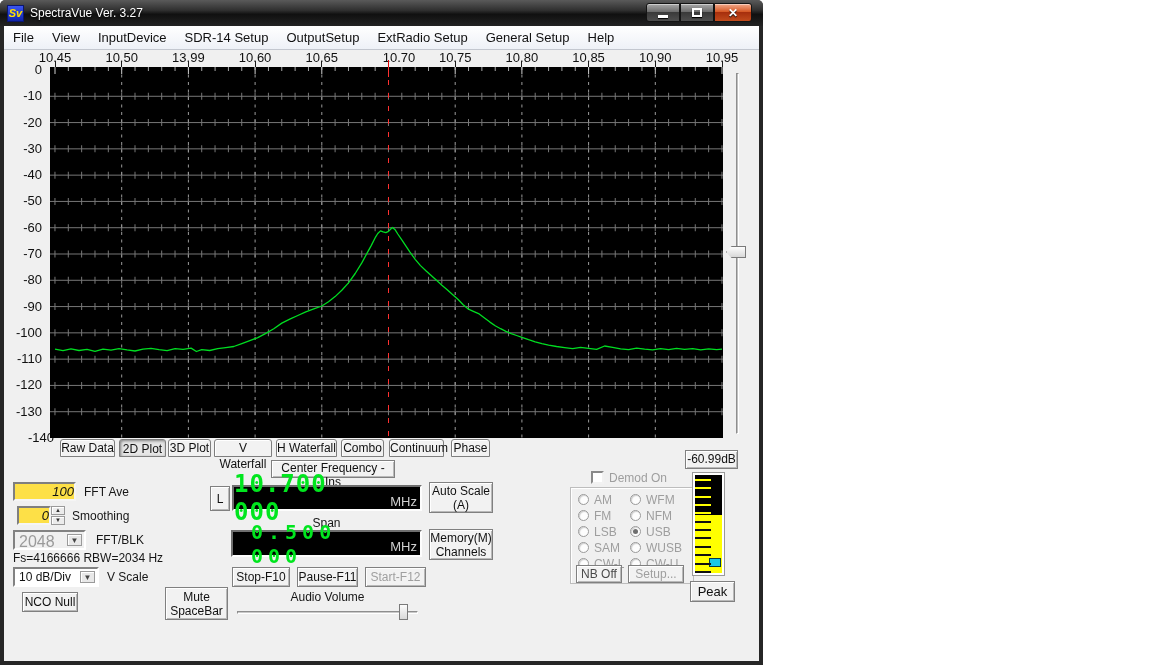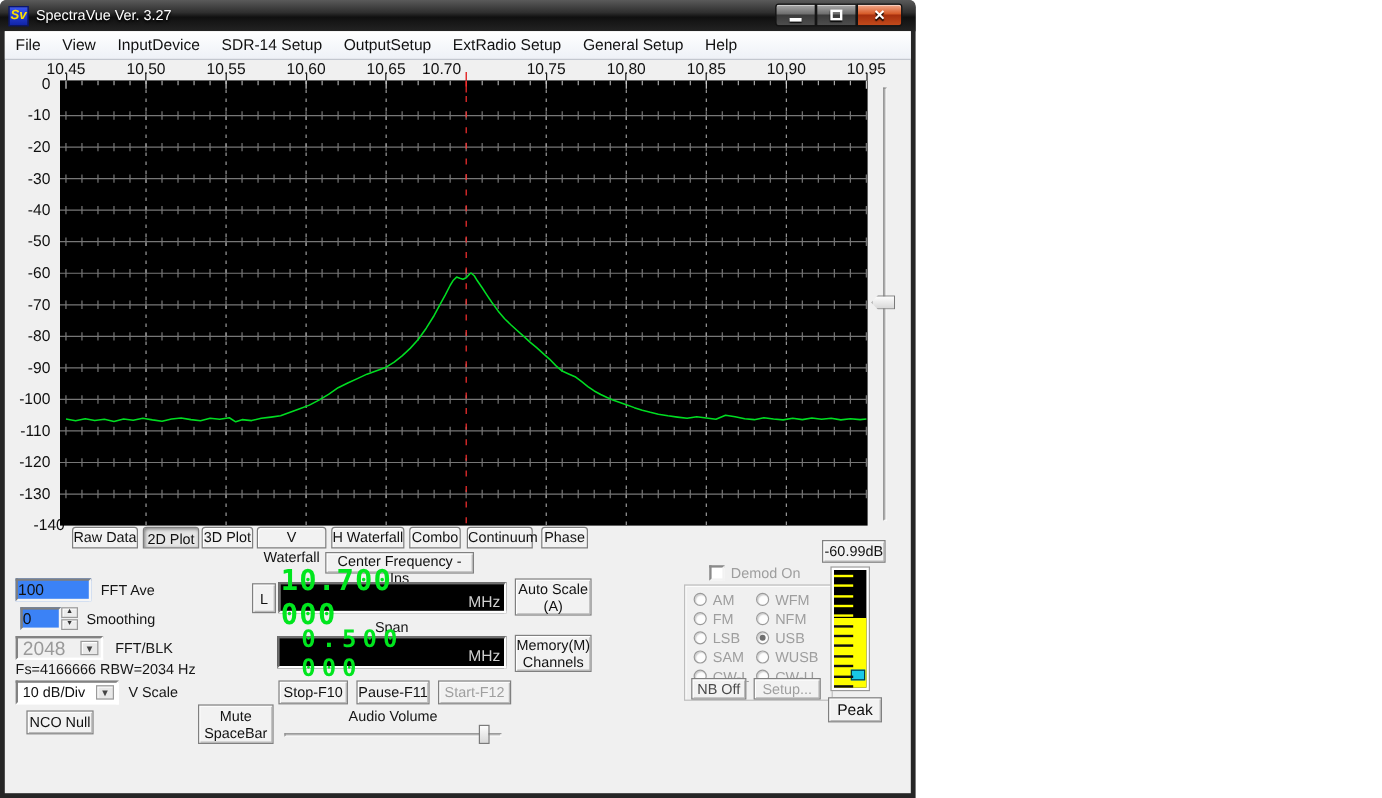--- a/index.html
+++ b/index.html
@@ -56,22 +56,22 @@
          box-shadow:inset 1px 1px 0 #ffffff; line-height:16px; }
   .tab.active { background:#e6e6e6; box-shadow:inset 1px 1px 3px rgba(0,0,0,.45); line-height:18px; }
 
   
   .btn { position:absolute; background:#f2f2f2; border:1px solid #808080;
          box-shadow:inset 1px 1px 0 #ffffff, inset -1px -1px 0 #b9b9b9;
          font-size:12px; color:#111; text-align:center; font-family:"Liberation Sans",sans-serif; }
   .btn.two { line-height:14px; }
   .btn.disabled { color:#9f9f9f; }
   .sunken { border:2px solid; border-color:#828282 #ffffff #ffffff #828282; }
-  .field { position:absolute; background:#3b82f6; border:2px solid; border-color:#7f7f7f #f5f5f5 #f5f5f5 #7f7f7f;
-           font-size:13px; color:#111; text-align:left; }
+  .field { position:absolute; background:#fde047; border:2px solid; border-color:#7f7f7f #f5f5f5 #f5f5f5 #7f7f7f;
+           font-size:13px; color:#111; text-align:right;font-style:italic; }
   .lbl { position:absolute; font-size:12px; color:#161616; white-space:nowrap; }
   .lbl.gray { color:#9e9e9e; }
   .display { position:absolute; background:#000; border:2px solid; border-color:#6f6f6f #fdfdfd #fdfdfd #6f6f6f;
              display:flex; align-items:center; justify-content:flex-end; }
   .digits { font-family:"DejaVu Sans Mono", monospace; font-weight:bold; color:#00e61e; }
   .unit { color:#cfcfcf; font-size:13px; margin:6px 3px 0 2px; }
   .combo-arrow { position:absolute; right:2px; top:2px; bottom:2px; width:15px; background:#e8e8e8;
                  border:1px solid #9a9a9a; box-shadow:inset 1px 1px 0 #fff; font-size:8px; color:#444;
                  display:flex; align-items:center; justify-content:center; }
   .spin { position:absolute; width:14px; height:9px; background:#ececec; border:1px solid #9a9a9a;
@@ -136,27 +136,27 @@
         <div class="menu-item" style="">ExtRadio Setup</div>
         <div class="menu-item" style="">General Setup</div>
         <div class="menu-item" style="">Help</div>
       </div>
 
     <div id="xaxis">
         <div class="xlabel" style="left:32.0px;">10.45</div>
         <div class="xtick" style="left:54.5px;"></div>
         <div class="xlabel" style="left:98.7px;">10.50</div>
         <div class="xtick" style="left:121.2px;"></div>
-        <div class="xlabel" style="left:165.4px;">10.55</div>
+        <div class="xlabel" style="left:165.4px;">13.99</div>
         <div class="xtick" style="left:187.9px;"></div>
         <div class="xlabel" style="left:232.1px;">10.60</div>
         <div class="xtick" style="left:254.6px;"></div>
         <div class="xlabel" style="left:298.8px;">10.65</div>
         <div class="xtick" style="left:321.3px;"></div>
-        <div class="xlabel" style="left:345px;">10.70</div>
+        <div class="xlabel" style="left:376px;">10.70</div>
         <div class="xtick center" style="left:388.0px;"></div>
         <div class="xlabel" style="left:432.2px;">10.75</div>
         <div class="xtick" style="left:454.7px;"></div>
         <div class="xlabel" style="left:498.9px;">10.80</div>
         <div class="xtick" style="left:521.4px;"></div>
         <div class="xlabel" style="left:565.6px;">10.85</div>
         <div class="xtick" style="left:588.1px;"></div>
         <div class="xlabel" style="left:632.3px;">10.90</div>
         <div class="xtick" style="left:654.8px;"></div>
         <div class="xlabel" style="left:699.0px;">10.95</div>

